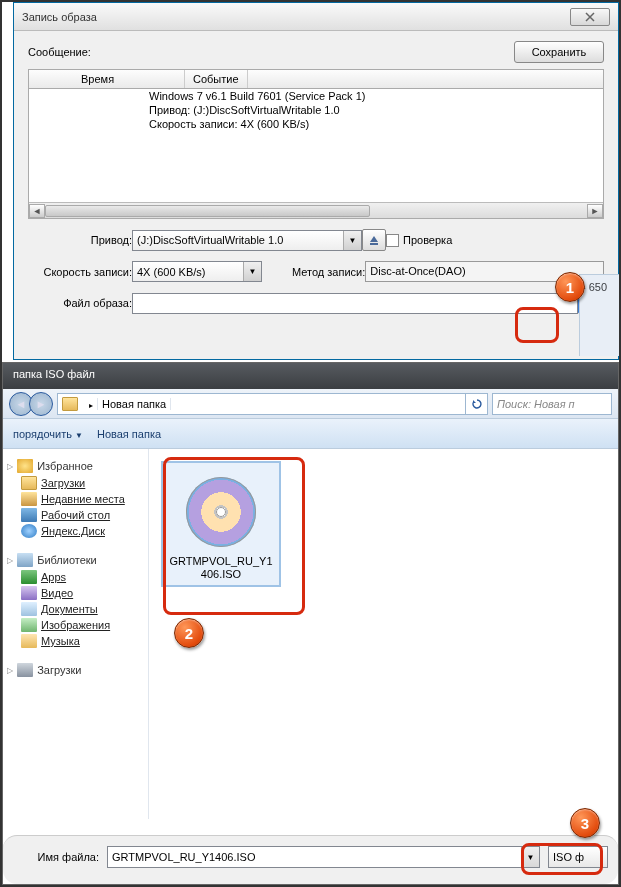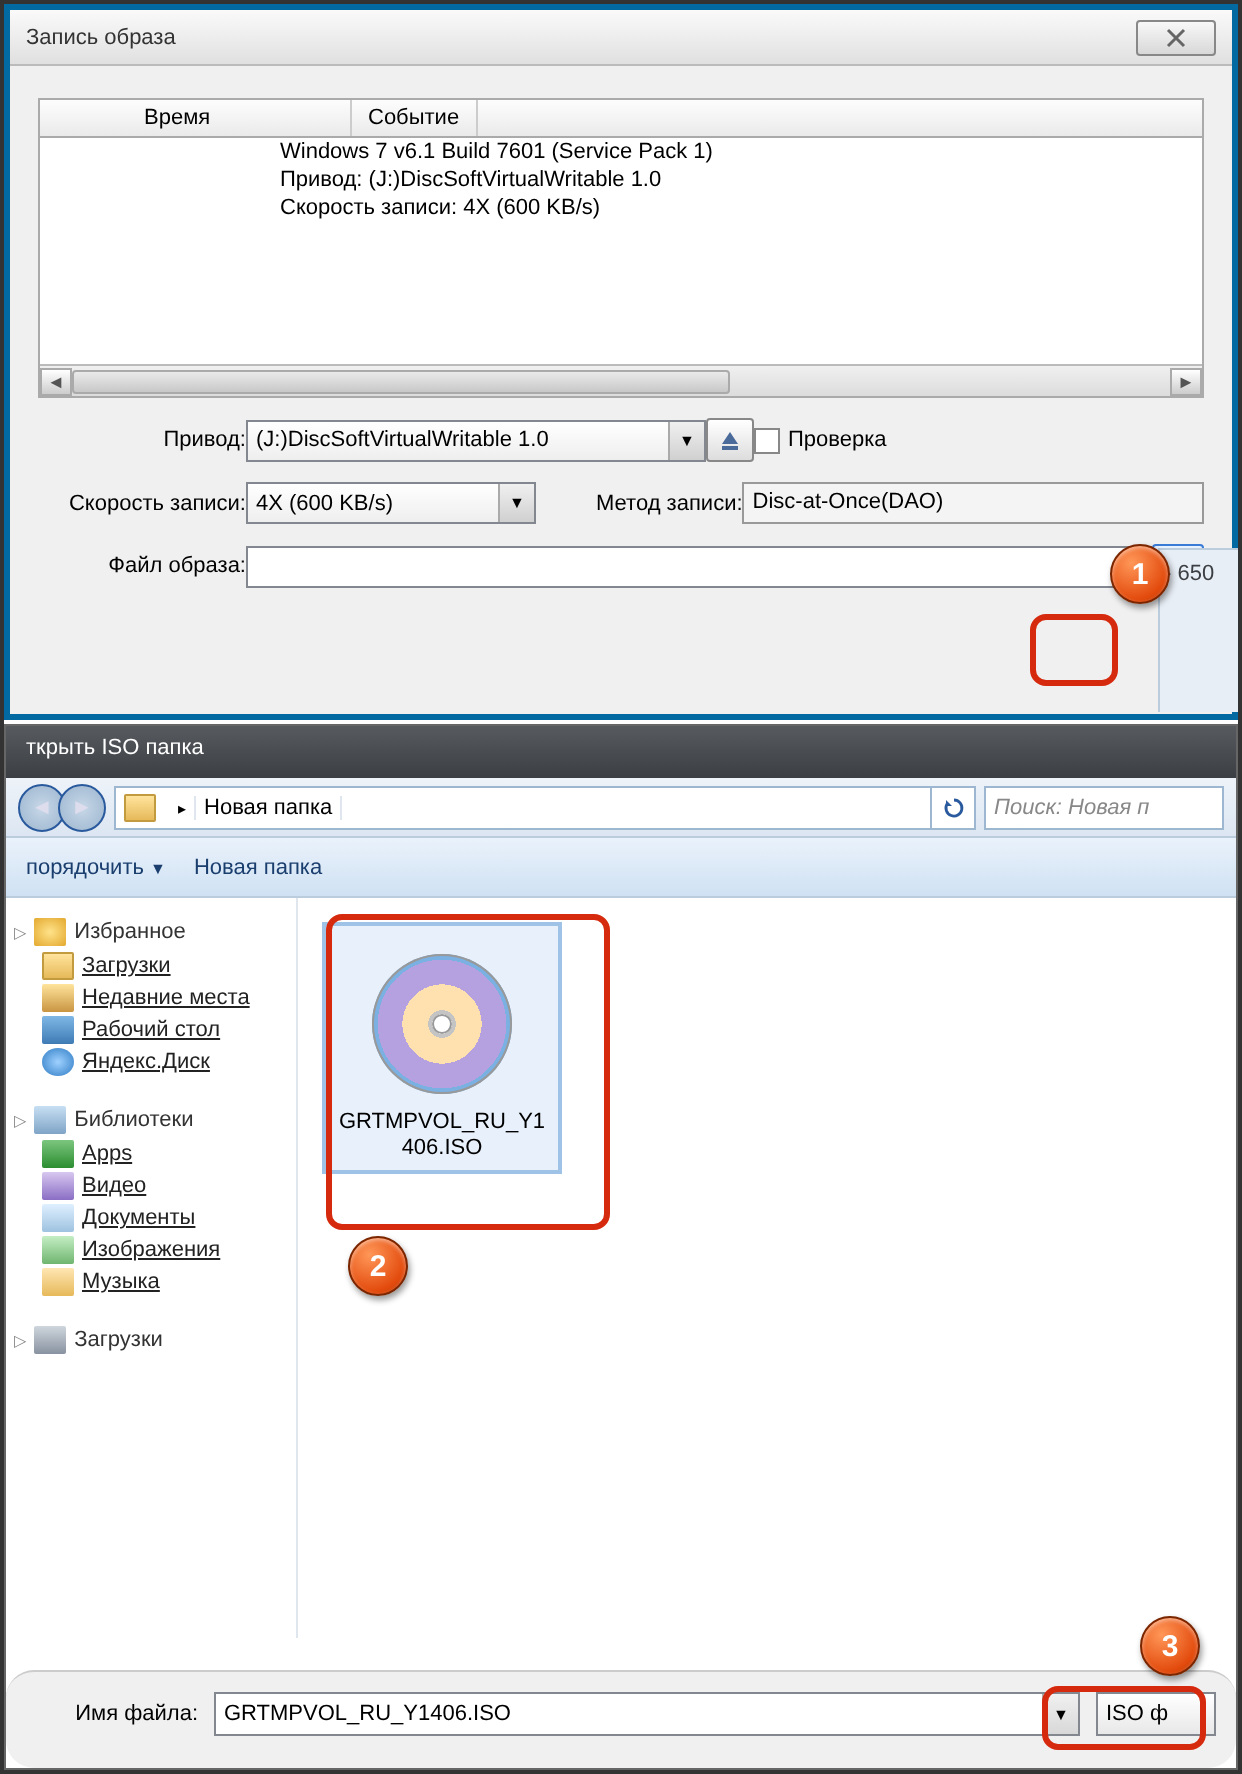--- a/index.html
+++ b/index.html
@@ -1,21 +1,21 @@
 <!DOCTYPE html>
 <html><head>
 <meta charset="utf-8">
 <style>
 * { box-sizing: border-box; margin: 0; padding: 0; font-family: "Segoe UI", Tahoma, sans-serif; font-size: 11px; }
 body { background: #fff; width: 621px; height: 887px; position: relative; overflow: hidden; }
 
 .outer-border { position: absolute; inset: 0; border: 2px solid #333; }
 
 
-.dlg1 { position: absolute; top: 2px; left: 2px; right: 2px; height: 358px; background: #f0f0f0; border: 3px solid #0369a1; }
+.dlg1 { position: absolute; top: 2px; left: 13px; right: 2px; height: 358px; background: #f0f0f0; border: 1px solid #0369a1; }
 .titlebar { height: 28px; background: linear-gradient(#fafafa,#e0e0e0); display: flex; align-items: center; padding: 0 8px; border-bottom: 1px solid #bbb; }
 .titlebar .ttl { flex: 1; color: #333; }
 .close-x { width: 40px; height: 18px; border: 1px solid #888; border-radius: 2px; background: linear-gradient(#f8f8f8,#d8d8d8); display:flex; align-items:center; justify-content:center; color:#555; cursor:pointer; }
 
 .body1 { padding: 10px 14px; }
 .row { display: flex; align-items: center; margin-bottom: 4px; }
 .lbl { color: #000; }
 .save-btn { margin-left: auto; width: 90px; height: 22px; border: 1px solid #888; border-radius: 3px; background: linear-gradient(#fff,#ddd); cursor:pointer; text-align:center; line-height:20px; }
 
 .listhead { display: flex; border: 1px solid #aaa; background: linear-gradient(#fdfdfd,#eaeaea); height: 20px; margin-top: 6px; }
@@ -106,20 +106,24 @@
 <div class="dlg1">
   <div class="titlebar">
     <span class="ttl">Запись образа</span>
     <div class="close-x">
       <svg width="10" height="10" viewBox="0 0 10 10">
           <path d="M1 1 L9 9 M9 1 L1 9" stroke="#666" stroke-width="1.5"></path>
         </svg>
     </div>
   </div>
   <div class="body1">
+    <div class="row">
+      <span class="lbl">Сообщение:</span>
+      <div class="save-btn">Сохранить</div>
+    </div>
     <div class="listhead">
       <div class="col-time">Время</div>
       <div>Событие</div>
     </div>
     <div class="listbody">
       <div class="evline">Windows 7 v6.1 Build 7601 (Service Pack 1)</div>
       <div class="evline">Привод: (J:)DiscSoftVirtualWritable 1.0</div>
       <div class="evline">Скорость записи: 4X (600 KB/s)</div>
       <div class="hscroll">
         <div class="scroll-arrow">◄</div>
@@ -140,21 +144,21 @@
         <svg width="12" height="12" viewBox="0 0 12 12">
             <path d="M6 2 L10 8 L2 8 Z M2 9 h8 v2 h-8 z" fill="#4a6a9a"></path>
           </svg>
       </div>
       <div class="chk"></div>
       <span>Проверка</span>
     </div>
 
     <div class="formrow">
       <div class="flbl">Скорость записи:</div>
-      <div class="combo" style="width:145px">
+      <div class="combo" style="width:130px">
         <span>4X (600 KB/s)</span>
         <div class="carrow">▼</div>
       </div>
       <div style="width:30px"></div>
       <div>Метод записи:</div>
       <div class="readonly">Disc-at-Once(DAO)</div>
     </div>
 
     <div class="formrow">
       <div class="flbl">Файл образа:</div>
@@ -162,21 +166,21 @@
       <div class="browse">...</div>
     </div>
   </div>
 </div>
 
 <div class="strip-r">
     <div> - 650</div>
   </div>
 
 <div class="dlg2">
-  <div class="dlg2-title">ткрыть ISO папка</div>
+  <div class="dlg2-title">папка ISO файл</div>
   <div class="navbar">
     <div class="navbtns">
       <div class="navcircle off">◄</div>
       <div class="navcircle off" style="margin-left:-4px">►</div>
     </div>
     <div class="addrbar">
       <div class="folder-ico"></div>
       <span class="addrpart"><span class="tri">▸</span></span>
       <span class="addrpart"><span>Новая папка</span></span>
       <div style="flex:1"></div>

